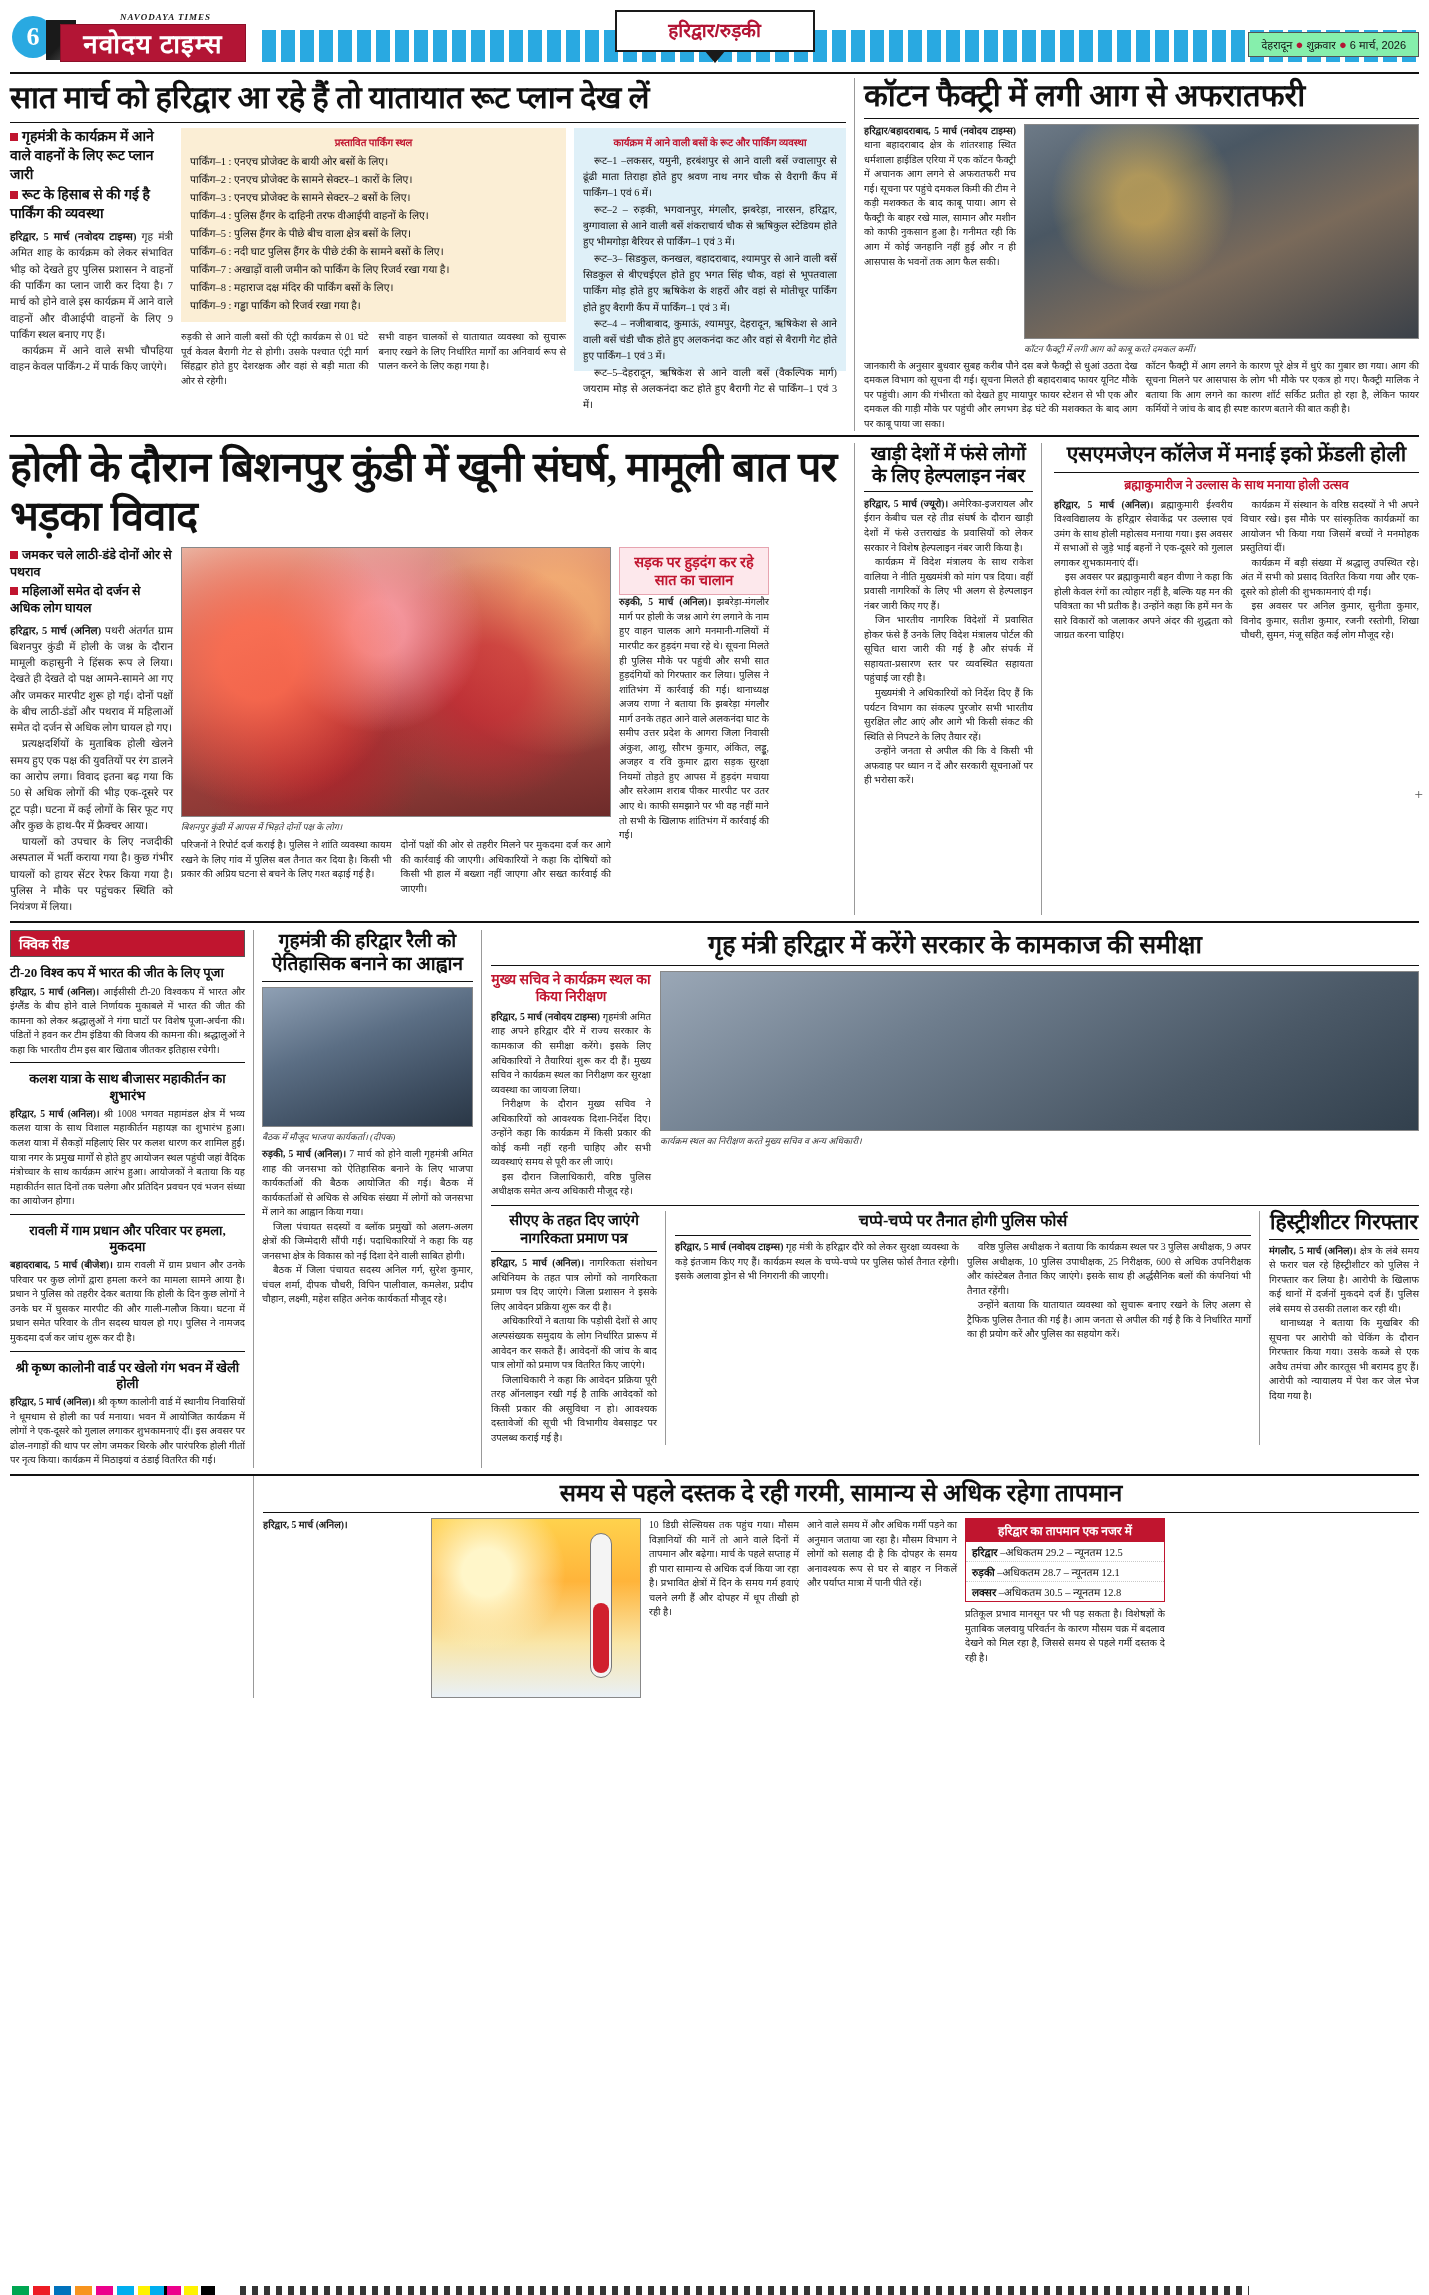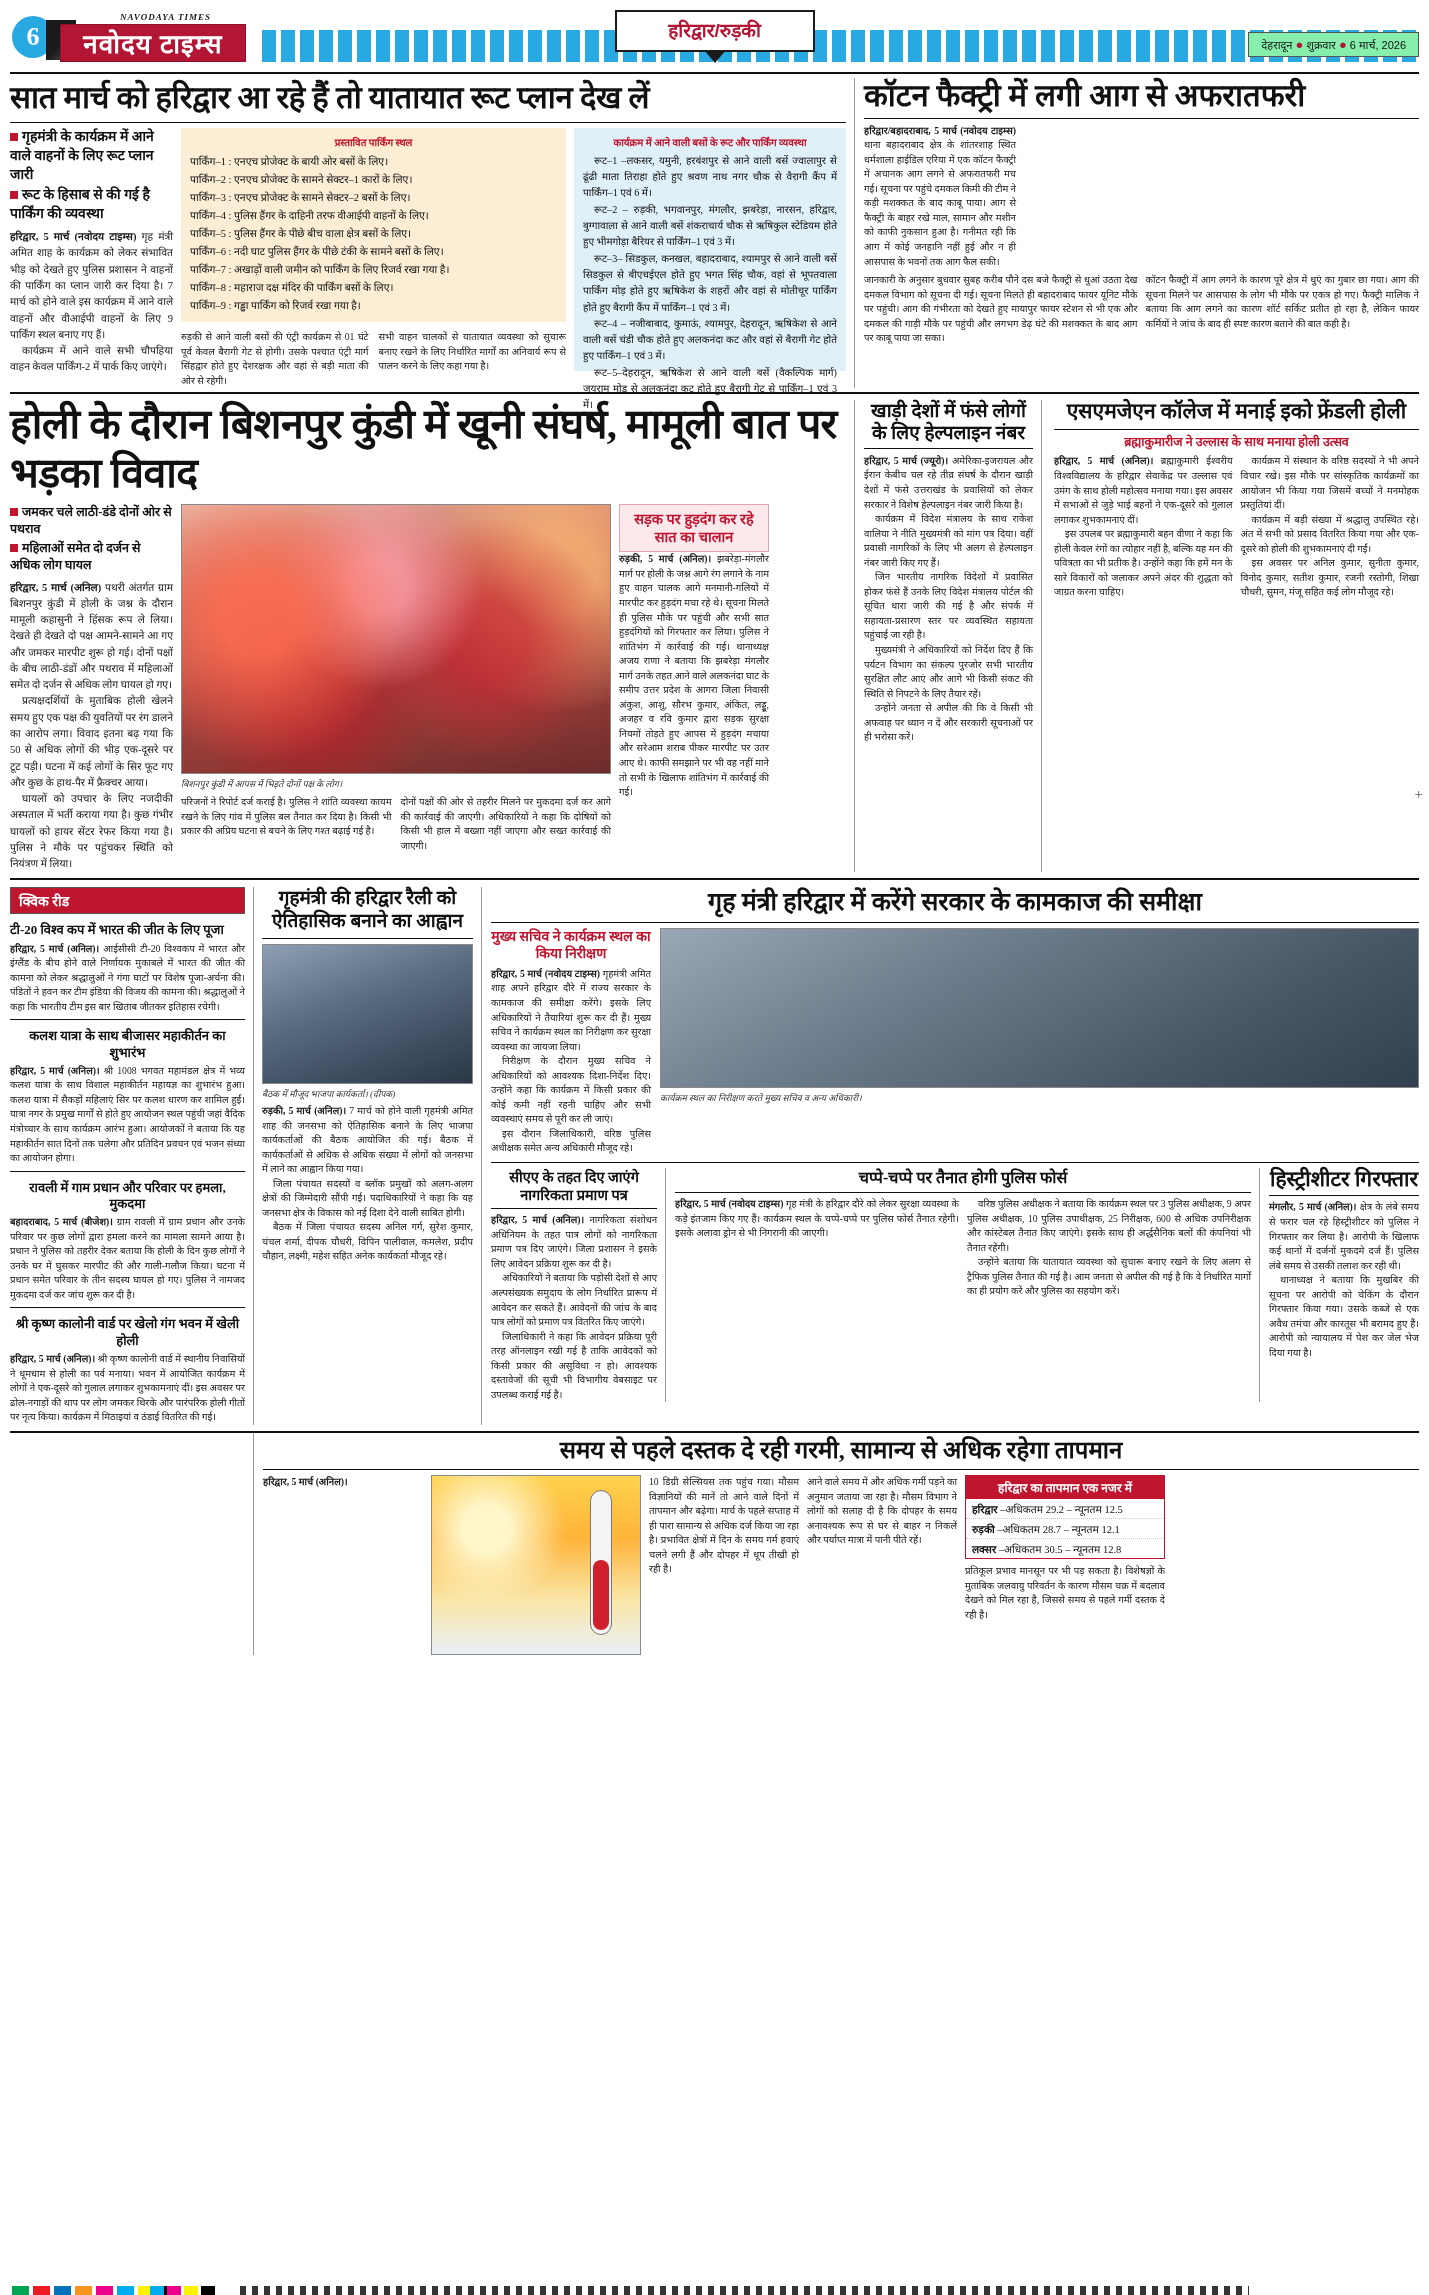--- a/index.html
+++ b/index.html
@@ -249,20 +249,27 @@
     <div class="top-right">
       <div class="hl hl-lg" style="font-size:31px; line-height:1.15;">कॉटन फैक्ट्री में लगी आग से अफरातफरी</div>
       <div class="rule" style="margin:4px 0 5px 0;"></div>
       <div style="display:flex; gap:8px;">
         <div style="width:152px;">
           <div class="body-s">
             <span class="dl">हरिद्वार/बहादराबाद, 5 मार्च (नवोदय टाइम्स)</span>
             <span>थाना बहादराबाद क्षेत्र के शांतरशाह स्थित धर्मशाला हाईडिल एरिया में एक कॉटन फैक्ट्री में अचानक आग लगने से अफरातफरी मच गई। सूचना पर पहुंचे दमकल किमी की टीम ने कड़ी मशक्कत के बाद काबू पाया। आग से फैक्ट्री के बाहर रखे माल, सामान और मशीन को काफी नुकसान हुआ है। गनीमत रही कि आग में कोई जनहानि नहीं हुई और न ही आसपास के भवनों तक आग फैल सकी।</span>
           </div>
         </div>
+        <div style="flex:1;">
+          <div style="width:100%; height:215px; border:1px solid #888;
+            background:
+              radial-gradient(circle at 30% 35%, rgba(255,200,80,0.55) 0 8%, transparent 30%),
+              linear-gradient(155deg,#6d7a87 0%,#4a5763 30%,#7a6a5a 60%,#3b4149 100%);"></div>
+          <div class="cap">कॉटन फैक्ट्री में लगी आग को काबू करते दमकल कर्मी।</div>
+        </div>
       </div>
       <div style="display:flex; gap:8px; margin-top:4px;">
         <div class="body-s" style="flex:1;">जानकारी के अनुसार बुधवार सुबह करीब पौने दस बजे फैक्ट्री से धुआं उठता देख दमकल विभाग को सूचना दी गई। सूचना मिलते ही बहादराबाद फायर यूनिट मौके पर पहुंची। आग की गंभीरता को देखते हुए मायापुर फायर स्टेशन से भी एक और दमकल की गाड़ी मौके पर पहुंची और लगभग डेढ़ घंटे की मशक्कत के बाद आग पर काबू पाया जा सका।</div>
         <div class="body-s" style="flex:1;">कॉटन फैक्ट्री में आग लगने के कारण पूरे क्षेत्र में धुएं का गुबार छा गया। आग की सूचना मिलने पर आसपास के लोग भी मौके पर एकत्र हो गए। फैक्ट्री मालिक ने बताया कि आग लगने का कारण शॉर्ट सर्किट प्रतीत हो रहा है, लेकिन फायर कर्मियों ने जांच के बाद ही स्पष्ट कारण बताने की बात कही है।</div>
       </div>
     </div>
   </div>
 
   <div class="rule-thick" style="margin:4px 10px 0 10px;"></div>
 
@@ -322,21 +329,21 @@
       <div class="hr-b">
         <div class="hl hl-md" style="font-size:21px; text-align:center;">एसएमजेएन कॉलेज में मनाई इको फ्रेंडली होली</div>
         <div class="rule" style="margin:5px 0;"></div>
         <div style="color:#c0152f; font-weight:bold; font-size:12.5px; text-align:center; line-height:1.25; padding-bottom:4px;">ब्रह्माकुमारीज ने उल्लास के साथ मनाया होली उत्सव</div>
         <div style="display:flex; gap:8px;">
           <div style="flex:1;">
             <div class="body-s">
               <span class="dl">हरिद्वार, 5 मार्च (अनिल)।</span>
               <span>ब्रह्माकुमारी ईश्वरीय विश्वविद्यालय के हरिद्वार सेवाकेंद्र पर उल्लास एवं उमंग के साथ होली महोत्सव मनाया गया। इस अवसर में सभाओं से जुड़े भाई बहनों ने एक-दूसरे को गुलाल लगाकर शुभकामनाएं दीं।</span>
             </div>
-            <div class="body-s" style="text-indent:11px;">इस उपलब पर ब्रह्माकुमारी बहन वीणा ने कहा कि होली केवल रंगों का त्योहार नहीं है, बल्कि यह मन की पवित्रता का भी प्रतीक है। उन्होंने कहा कि हमें मन के सारे विकारों को जलाकर अपने अंदर की शुद्धता को जाग्रत करना चाहिए।</div>
+            <div class="body-s" style="text-indent:11px;">इस अवसर पर ब्रह्माकुमारी बहन वीणा ने कहा कि होली केवल रंगों का त्योहार नहीं है, बल्कि यह मन की पवित्रता का भी प्रतीक है। उन्होंने कहा कि हमें मन के सारे विकारों को जलाकर अपने अंदर की शुद्धता को जाग्रत करना चाहिए।</div>
           </div>
           <div style="flex:1;">
             <div class="body-s" style="text-indent:11px;">कार्यक्रम में संस्थान के वरिष्ठ सदस्यों ने भी अपने विचार रखे। इस मौके पर सांस्कृतिक कार्यक्रमों का आयोजन भी किया गया जिसमें बच्चों ने मनमोहक प्रस्तुतियां दीं।</div>
             <div class="body-s" style="text-indent:11px;">कार्यक्रम में बड़ी संख्या में श्रद्धालु उपस्थित रहे। अंत में सभी को प्रसाद वितरित किया गया और एक-दूसरे को होली की शुभकामनाएं दी गईं।</div>
             <div class="body-s" style="text-indent:11px;">इस अवसर पर अनिल कुमार, सुनीता कुमार, विनोद कुमार, सतीश कुमार, रजनी रस्तोगी, शिखा चौधरी, सुमन, मंजू सहित कई लोग मौजूद रहे।</div>
           </div>
         </div>
       </div>
     </div>
   </div>

